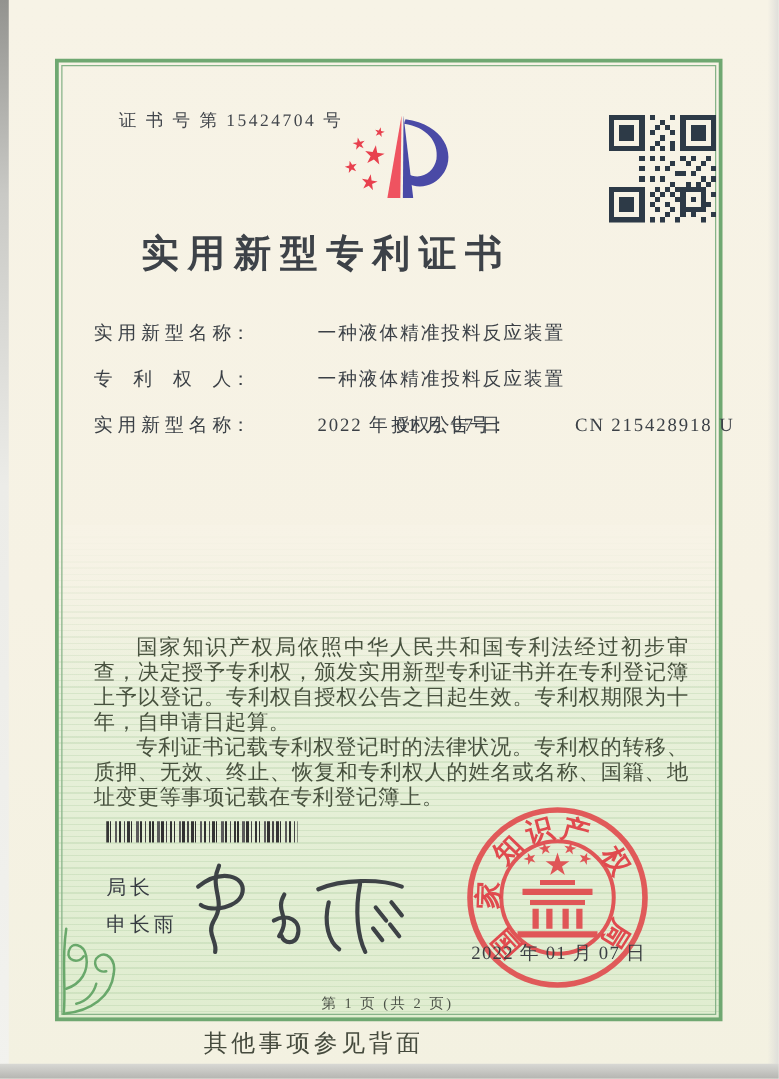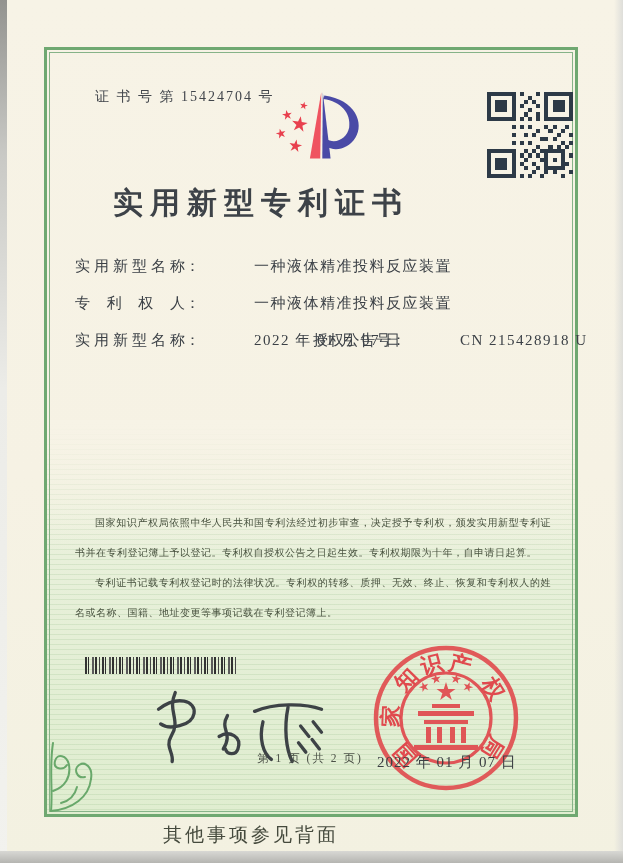--- a/index.html
+++ b/index.html
@@ -38,21 +38,21 @@
            font-size:30px; font-weight:600; letter-spacing:7px; color:#3d4248; }
 
   .fields { position:absolute; left:75px; top:257px; width:475px; font-size:15px; color:#3b4046; }
   .field-row { position:relative; height:20px; margin-bottom:17px; white-space:nowrap; }
   .flabel { display:inline-block; width:110px; text-align:justify; text-align-last:justify; vertical-align:top; }
   .flabel-sm { display:inline-block; width:78px; text-align:justify; text-align-last:justify; vertical-align:top; }
   .fcolon { display:inline-block; margin-right:6px; }
   .fvalue { letter-spacing:1.5px;margin-left:48px; }
   .grant-no-group { position:absolute; left:238px; top:0; }
 
-  .paras { position:absolute; left:75px; top:508px; width:476px; font-size:10px; line-height:30px;
+  .paras { position:absolute; left:75px; top:508px; width:476px; font-size:17px; line-height:20px;
            color:#48523f; text-align:justify; letter-spacing:.5px; }
   .paras p { text-indent:2em; }
 
   .barcode { position:absolute; left:85px; top:657px; width:153px; height:17px;
     background:repeating-linear-gradient(90deg,
       #343434 0 2px, rgba(0,0,0,0) 2px 3px, #2e2e2e 3px 4px, rgba(0,0,0,0) 4px 7px,
       #5a5a5a 7px 9px, rgba(0,0,0,0) 9px 10px, #303030 10px 12px, rgba(0,0,0,0) 12px 14px,
       #454545 14px 15px, rgba(0,0,0,0) 15px 17px); }
 
   .signoff { position:absolute; left:85px; top:700px; font-family:"Liberation Sans","DejaVu Sans",sans-serif;
@@ -68,21 +68,21 @@
   .seal-char:nth-of-type(1){--a:-132deg} .seal-char:nth-of-type(2){--a:-88deg}
   .seal-char:nth-of-type(3){--a:-46deg} .seal-char:nth-of-type(4){--a:-15deg}
   .seal-char:nth-of-type(5){--a:15deg}  .seal-char:nth-of-type(6){--a:58deg}
   .seal-char:nth-of-type(7){--a:122deg}
   .emblem { position:absolute; left:50%; top:50%; transform:translate(-50%,-50%); }
 
   .seal-date { position:absolute; left:377px; top:753px; font-size:15px; letter-spacing:1px; color:#3b3f43; }
 
   .flourish { position:absolute; left:47px; top:729px; width:64px; height:86px; }
 
-  .page-info { position:absolute; left:0; top:751px; width:620px; text-align:center;
+  .page-info { position:absolute; left:0; top:795px; width:620px; text-align:center;
                font-size:11.5px; letter-spacing:2px; color:#4b5147; }
   .back-note { position:absolute; left:0; top:822px; width:502px; text-align:center;
                font-size:19px; letter-spacing:3px; color:#454a3d; }
 </style>
 </head>
 <body>
 
 <div class="stage">
 
   <div class="lower-wash"></div>
@@ -135,20 +135,24 @@
     </div>
   </div>
 
   <div class="paras">
     <p>国家知识产权局依照中华人民共和国专利法经过初步审查，决定授予专利权，颁发实用新型专利证书并在专利登记簿上予以登记。专利权自授权公告之日起生效。专利权期限为十年，自申请日起算。</p>
     <p>专利证书记载专利权登记时的法律状况。专利权的转移、质押、无效、终止、恢复和专利权人的姓名或名称、国籍、地址变更等事项记载在专利登记簿上。</p>
   </div>
 
   <div class="barcode"></div>
 
+  <div class="signoff">
+    <div>局长</div>
+    <div>申长雨</div>
+  </div>
 
   <svg class="signature" viewBox="0 0 180 80">
     <g fill="none" stroke="#3d4246" stroke-width="3.2" stroke-linecap="round">
       <path d="M28 8 C20 26 34 34 24 50 C18 60 27 66 25 74"></path>
       <path d="M12 24 C30 10 48 16 46 28 C44 40 22 44 14 38"></path>
       <path d="M78 30 C70 44 84 46 74 62"></path>
       <path d="M70 50 C80 44 92 50 88 62 C86 68 78 68 76 62"></path>
       <path d="M104 26 C122 18 152 18 168 24"></path>
       <path d="M136 22 C132 42 134 62 140 74"></path>
       <path d="M112 36 C108 52 112 66 120 72"></path>

